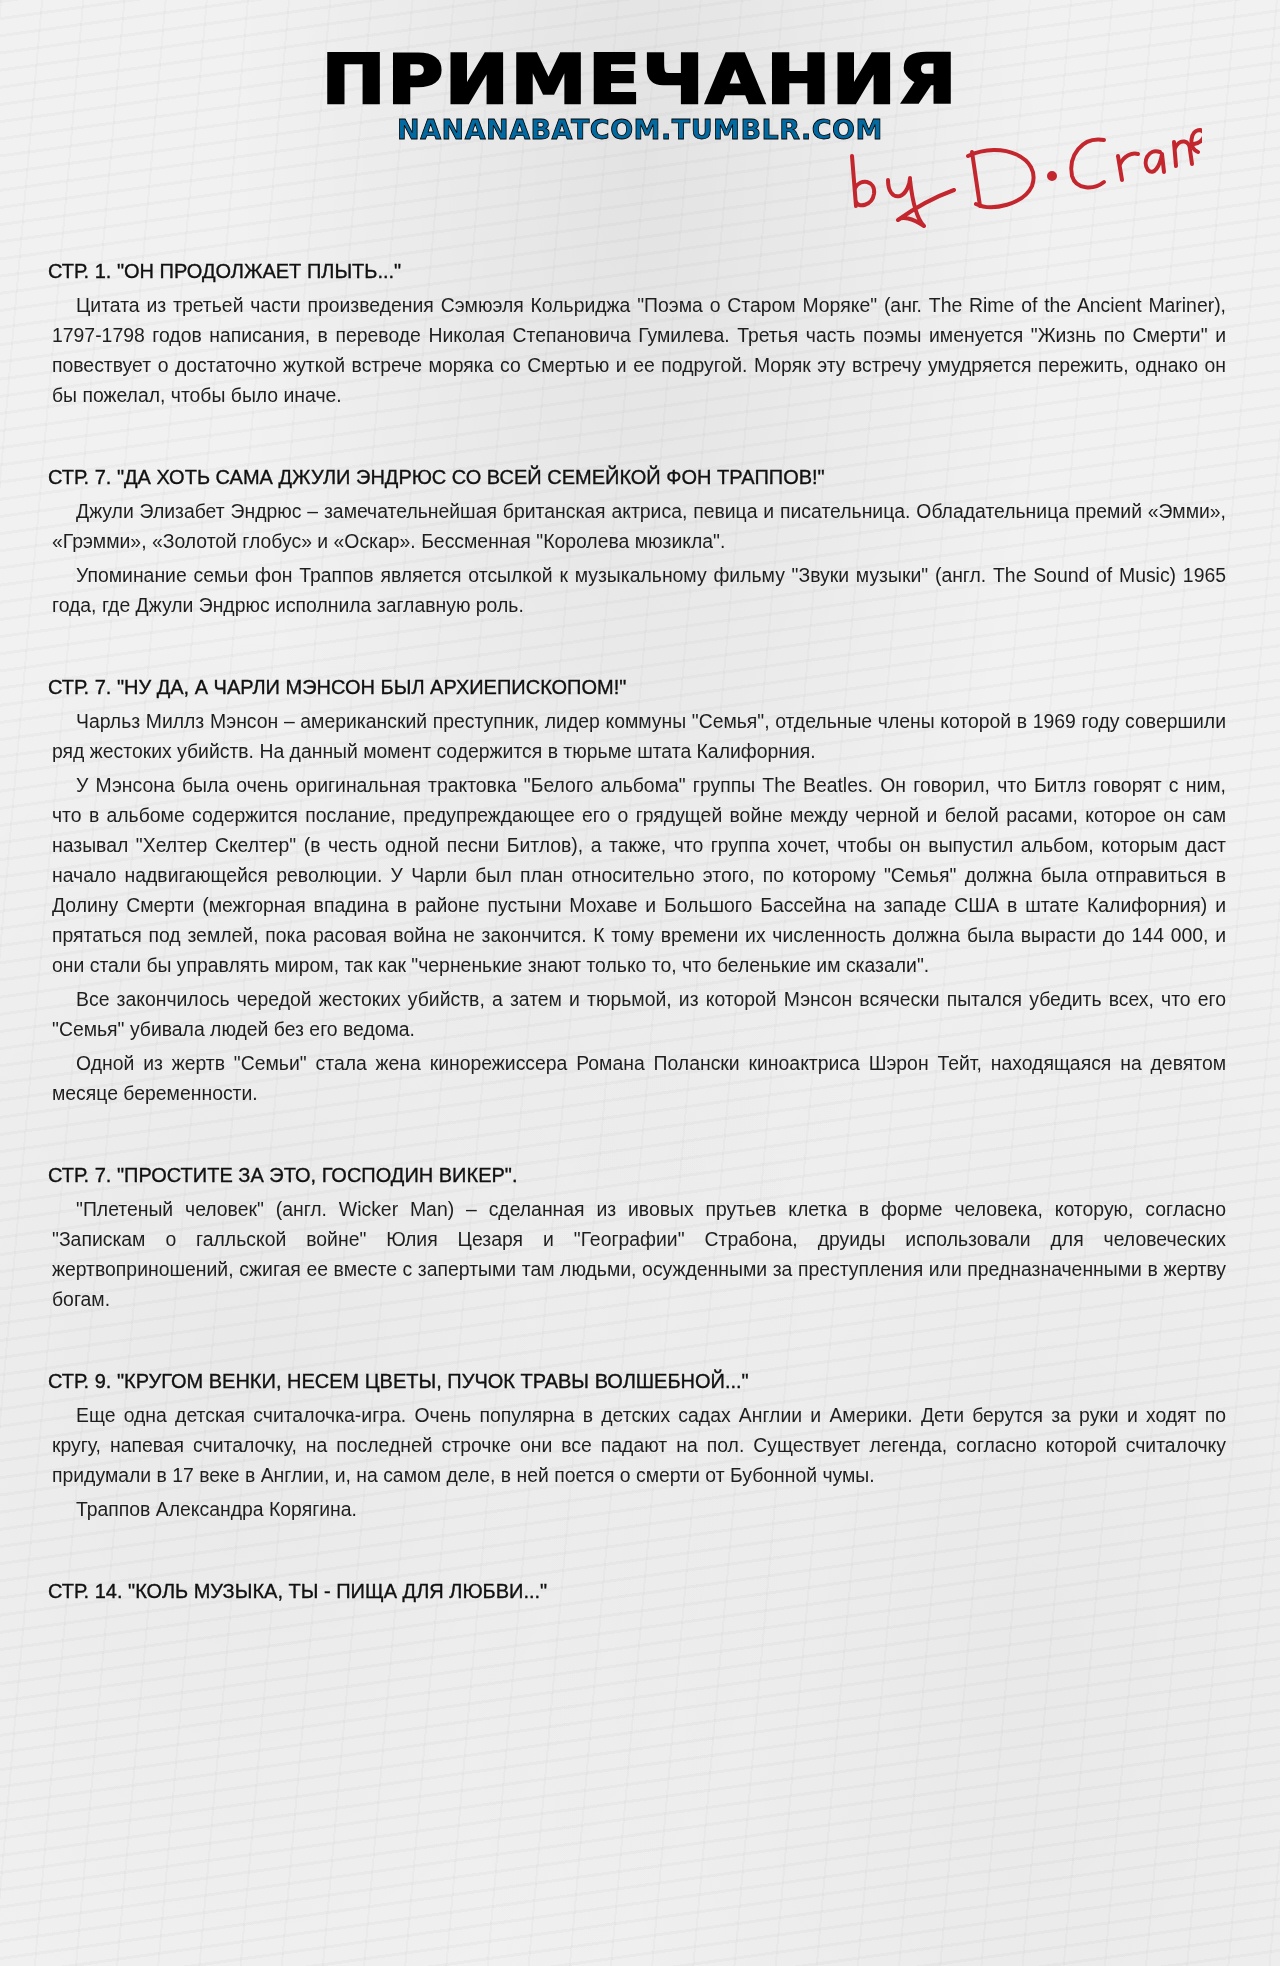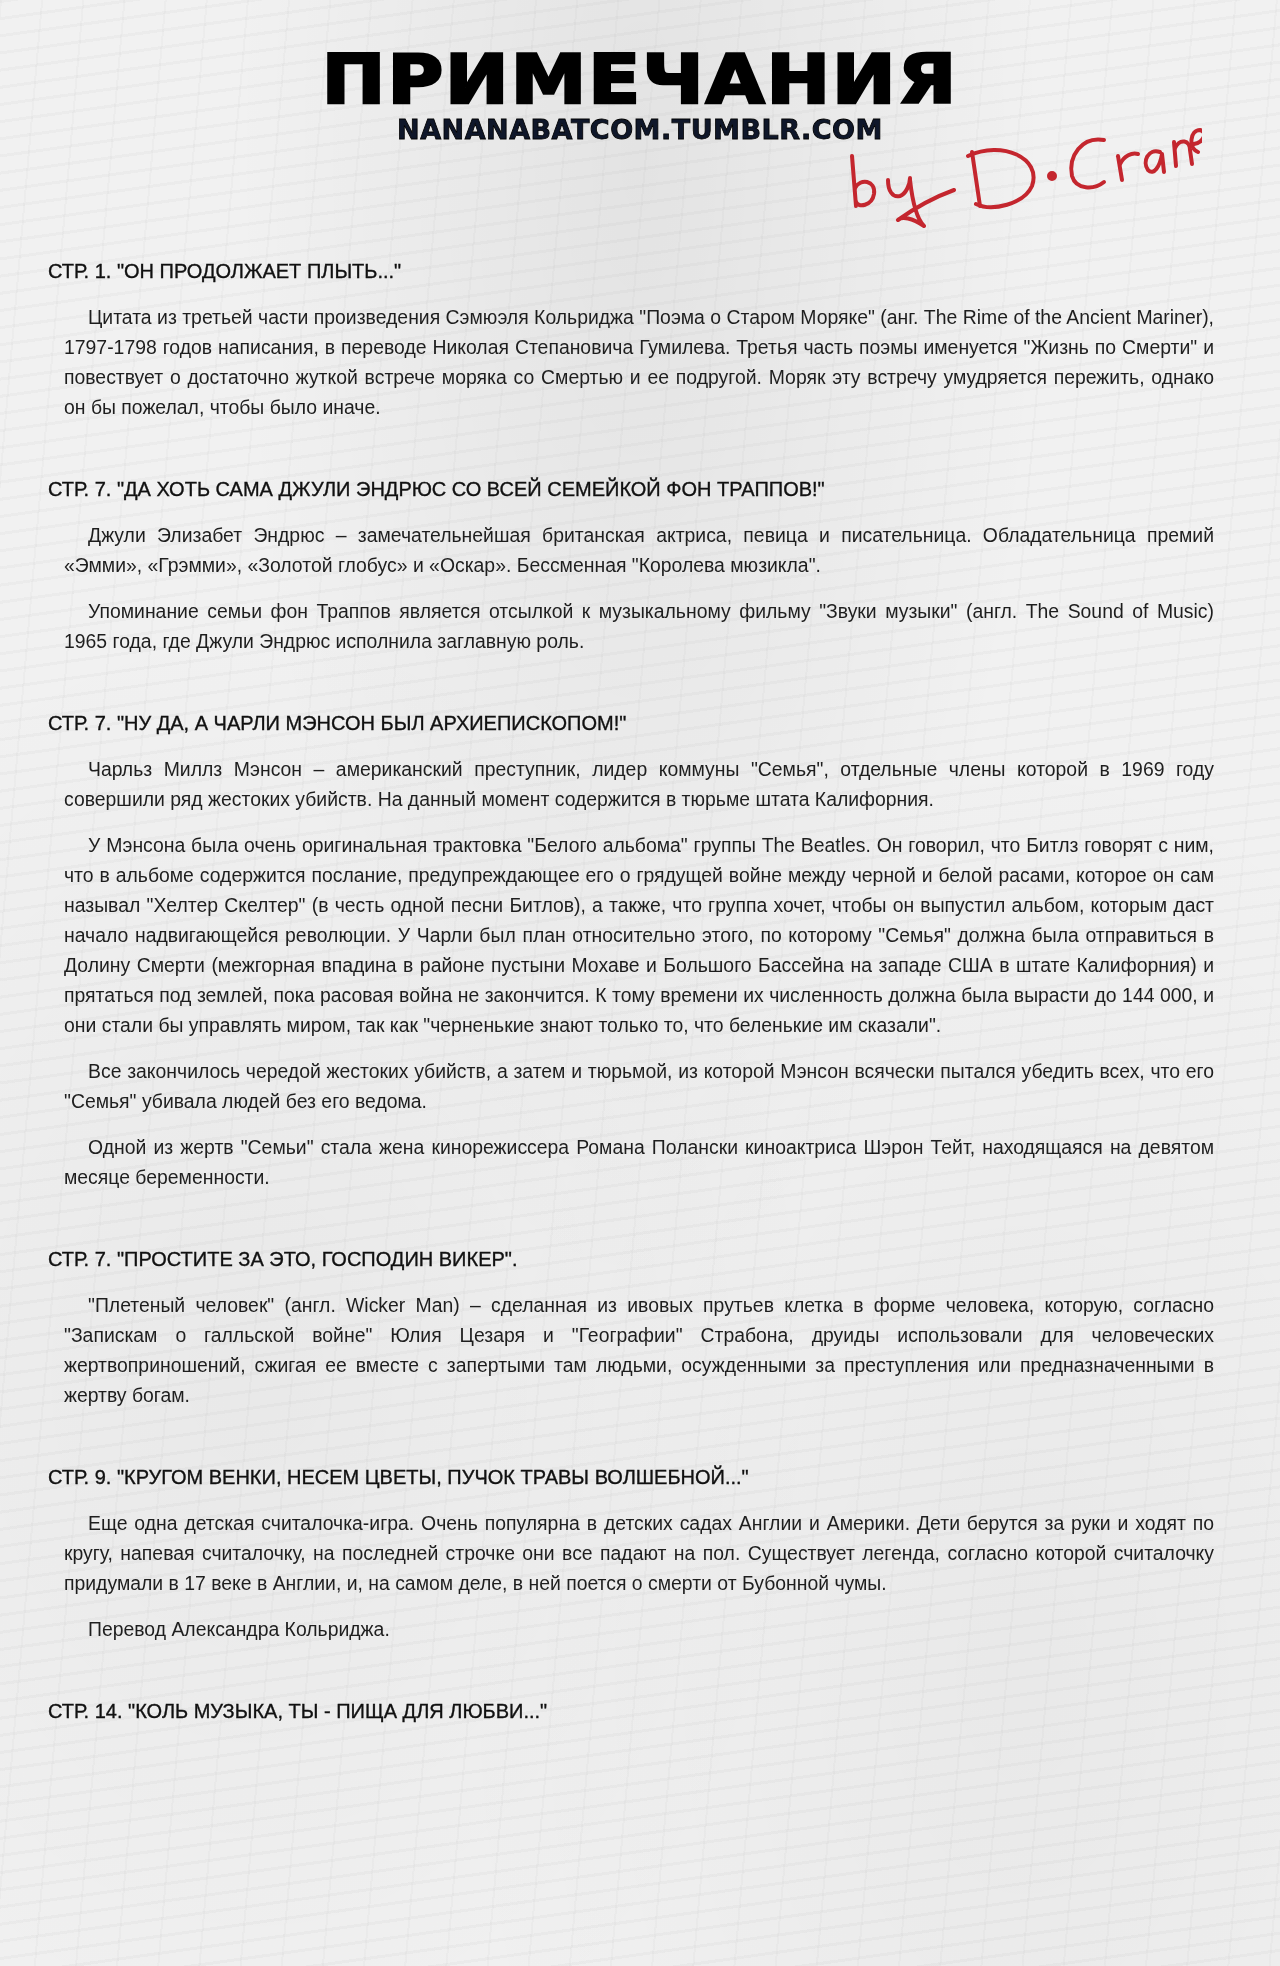--- a/index.html
+++ b/index.html
@@ -40,21 +40,21 @@
     -webkit-text-stroke: 3px #000;
   }
   .subtitle {
     position: absolute;
     left: 0; width: 1280px; top: 114px;
     text-align: center;
     font-family: "DejaVu Sans", sans-serif;
     font-weight: bold;
     font-size: 27px;
     letter-spacing: 0.5px;
-    color: #0f172a;
+    color: #0369a1;
     -webkit-text-stroke: 0.8px #000;
   }
   .signature {
     position: absolute;
     left: 842px; top: 118px;
     width: 360px; height: 110px;
   }
   .signature svg { width: 100%; height: 100%; }
 
   .notes {
@@ -70,21 +70,21 @@
     color: #111;
     line-height: 30px;
     -webkit-text-stroke: 0.35px #111;
   }
   .note-para {
     font-size: 19.4px;
     line-height: 30px;
     text-indent: 24px;
     text-align: justify;
     color: #1e1e1e;
-    margin: 16px;
+    margin: 4px;
   }
 </style>
 </head>
 <body>
 
 <div class="bg-texture"></div>
 
 <div class="header">
   <div class="title">ПРИМЕЧАНИЯ</div>
   <div class="subtitle">NANANABATCOM.TUMBLR.COM</div>
@@ -141,20 +141,20 @@
   </section>
 
   <section class="note">
     <div class="note-heading">СТР. 7. "ПРОСТИТЕ ЗА ЭТО, ГОСПОДИН ВИКЕР".</div>
     <p class="note-para">"Плетеный человек" (англ. Wicker Man) – сделанная из ивовых прутьев клетка в форме человека, которую, согласно "Запискам о галльской войне" Юлия Цезаря и "Географии" Страбона, друиды использовали для человеческих жертвоприношений, сжигая ее вместе с запертыми там людьми, осужденными за преступления или предназначенными в жертву богам.</p>
   </section>
 
   <section class="note">
     <div class="note-heading">СТР. 9. "КРУГОМ ВЕНКИ, НЕСЕМ ЦВЕТЫ, ПУЧОК ТРАВЫ ВОЛШЕБНОЙ..."</div>
     <p class="note-para">Еще одна детская считалочка-игра. Очень популярна в детских садах Англии и Америки. Дети берутся за руки и ходят по кругу, напевая считалочку, на последней строчке они все падают на пол. Существует легенда, согласно которой считалочку придумали в 17 веке в Англии, и, на самом деле, в ней поется о смерти от Бубонной чумы.</p>
-    <p class="note-para">Перевод Александра Кольриджа.</p>
+    <p class="note-para">Траппов Александра Корягина.</p>
   </section>
 
   <section class="note">
     <div class="note-heading">СТР. 14. "КОЛЬ МУЗЫКА, ТЫ - ПИЩА ДЛЯ ЛЮБВИ..."</div>
   </section>
 
 </div>
 
 </body></html>

